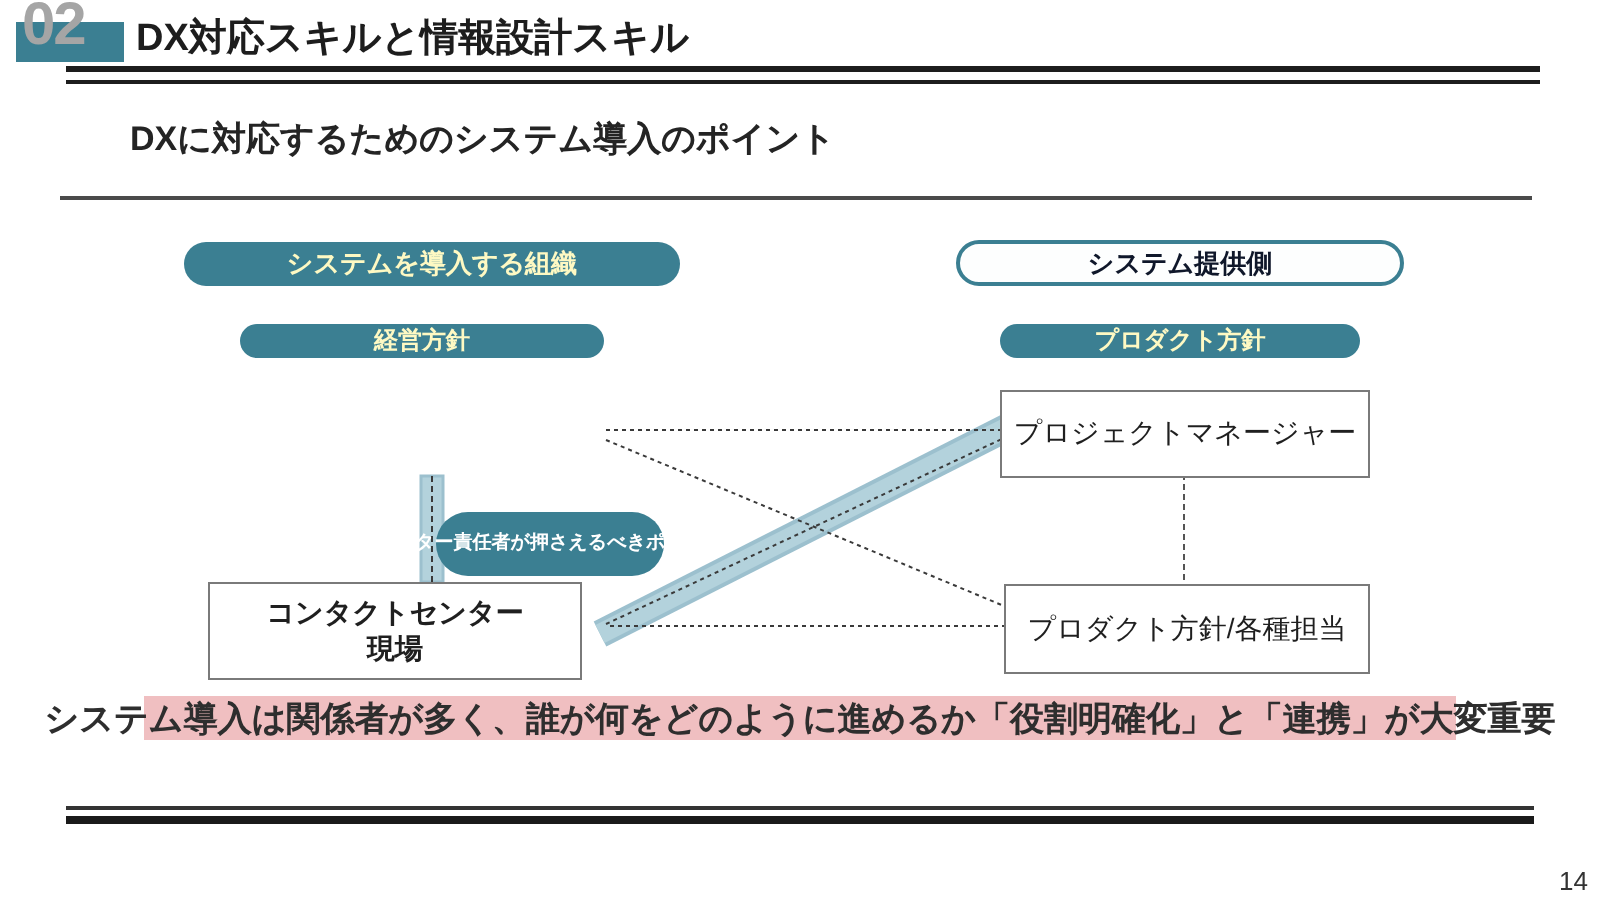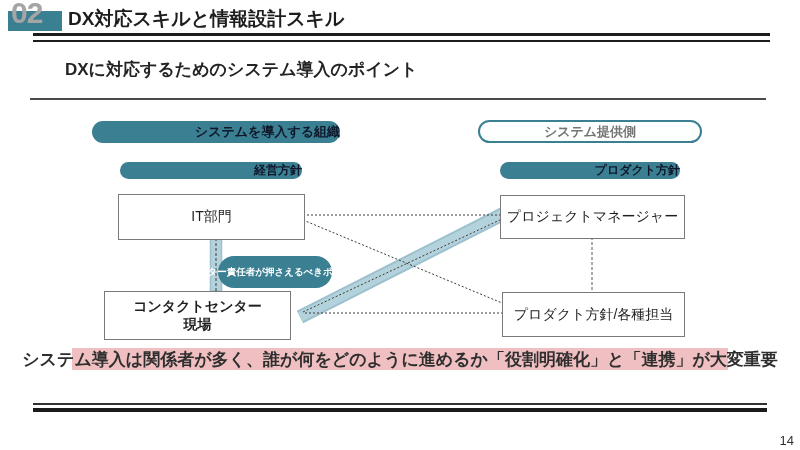--- a/index.html
+++ b/index.html
@@ -12,22 +12,22 @@
   .num-text{position:absolute;left:11px;top:-4px;font-size:30px;font-weight:bold;color:#a5a5a5;letter-spacing:-1px;z-index:2;}
   .page-title{position:absolute;left:68px;top:6px;font-size:19px;font-weight:bold;color:#1d1d1d;white-space:nowrap;}
   .hline{position:absolute;background:#1d1d1d;}
   .top-line-thick{left:33px;top:33px;width:737px;height:3px;}
   .top-line-thin{left:33px;top:40px;width:737px;height:1.5px;}
   .subtitle{position:absolute;left:65px;top:58px;font-size:17px;font-weight:bold;color:#242424;white-space:nowrap;}
   .subtitle-rule{left:30px;top:98px;width:736px;height:2px;background:#4a4a4a;}
   
   .pill{position:absolute;display:flex;align-items:center;justify-content:center;
         font-weight:bold;box-sizing:border-box;white-space:nowrap;}
-  .pill-filled{background:#3b7f92;color:#0f172a;justify-content:flex-end;}
-  .pill-outline{background:#fdfefe;border:2px solid #3b7f92;color:#737373;}
+  .pill-filled{background:#3b7f92;color:#fef9c3;}
+  .pill-outline{background:#fdfefe;border:2px solid #3b7f92;color:#0f172a;}
   .pill-org{left:92px;top:121px;width:248px;height:22px;border-radius:11px;font-size:13px;}
   .pill-provider{left:478px;top:120px;width:224px;height:23px;border-radius:12px;font-size:13px;}
   .pill-policy-l{left:120px;top:162px;width:182px;height:17px;border-radius:9px;font-size:12px;}
   .pill-policy-r{left:500px;top:162px;width:180px;height:17px;border-radius:9px;font-size:12px;}
   
   .dbox{position:absolute;background:#ffffff;border:1px solid #7a7a7a;z-index:3;
         display:flex;flex-direction:column;align-items:center;justify-content:center;
         font-size:14px;color:#1f1f1f;line-height:1.25;white-space:nowrap;}
   .box-it{left:118px;top:194px;width:185px;height:44px;}
   .box-pm{left:500px;top:195px;width:183px;height:42px;text-align:right;}
@@ -86,23 +86,20 @@
 
     <line x1="303" y1="215" x2="500" y2="215" stroke="#3a3a3a" stroke-width="1" stroke-dasharray="2 2"></line>
 
     <line x1="303" y1="220" x2="502" y2="303" stroke="#3a3a3a" stroke-width="1" stroke-dasharray="2 2"></line>
 
     <line x1="305" y1="313" x2="502" y2="313" stroke="#3a3a3a" stroke-width="1" stroke-dasharray="2 2"></line>
 
     <line x1="592" y1="237" x2="592" y2="292" stroke="#555" stroke-width="1" stroke-dasharray="3 2"></line>
   </svg>
 
-  <div class="dbox box-it">
-    <span>IT部門</span>
-  </div>
   <div class="dbox box-pm">
     <span>プロジェクトマネージャー</span>
   </div>
   <div class="dbox box-contact">
     <span>コンタクトセンター</span>
     <span>現場</span>
   </div>
   <div class="dbox box-tech">
     <span>プロダクト方針/各種担当</span>
   </div>

